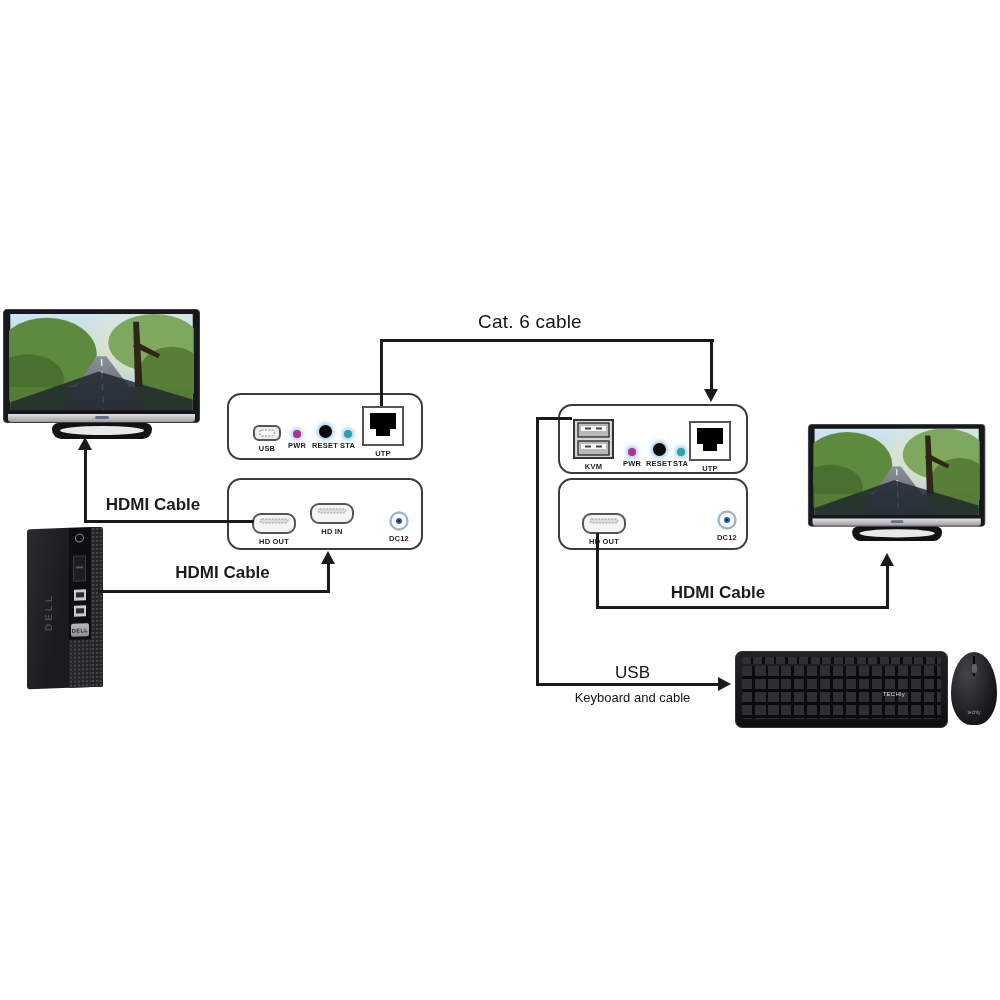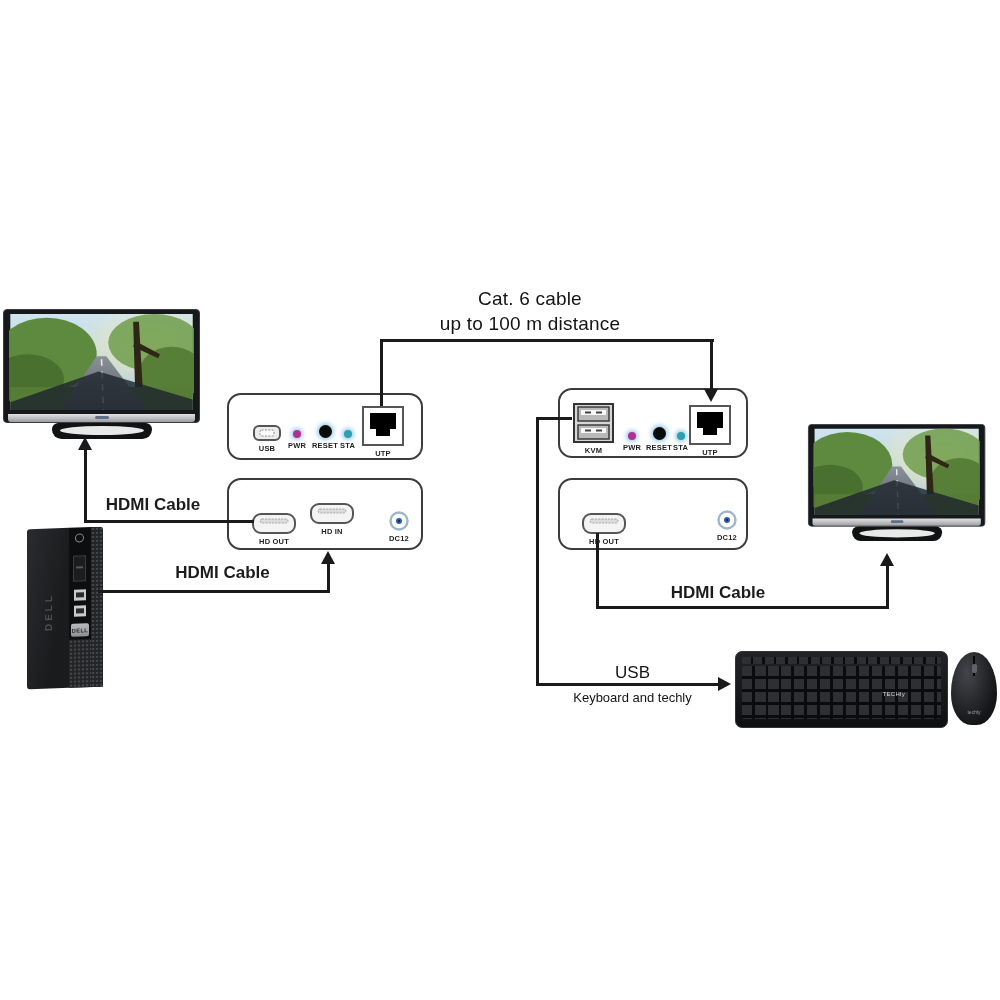--- a/index.html
+++ b/index.html
@@ -9,21 +9,21 @@
 
   
   .line { position:absolute; background:#1a1a1a; z-index:6; }
   .arrow { position:absolute; width:0; height:0; z-index:6; }
   .arrow.up    { border-left:7px solid transparent; border-right:7px solid transparent; border-bottom:13px solid #1a1a1a; }
   .arrow.down  { border-left:7px solid transparent; border-right:7px solid transparent; border-top:13px solid #1a1a1a; }
   .arrow.right { border-top:7px solid transparent; border-bottom:7px solid transparent; border-left:13px solid #1a1a1a; }
 
   
   .lbl { position:absolute; text-align:center; z-index:7; }
-  .cat6 { font-size:19px; line-height:25px; color:#141414; letter-spacing:0.2px; }
+  .cat6 { font-size:19px; line-height:25px; color:#141414; letter-spacing:0.2px;margin-top:23px; }
   .hdmi { font-size:17px; font-weight:bold; color:#1c1c1c; }
   .usb-big { font-size:17px; color:#141414; }
   .usb-sub { font-size:13px; color:#141414; }
 
   
   .panel { position:absolute; background:#fff; border:2px solid #3c3c3c; border-radius:14px; z-index:3; }
   .pgroup { position:absolute; display:flex; flex-direction:column; align-items:center; }
   .plabel { font-size:7.5px; font-weight:bold; color:#222; margin-top:3px; white-space:nowrap; letter-spacing:0.2px; }
   .led { border-radius:50%; box-shadow:0 0 4px 2px rgba(140,195,230,0.85); }
   .led.small { width:8px; height:8px; }
@@ -89,21 +89,20 @@
       <stop offset="0" stop-color="#8a9199"></stop>
         <stop offset="1" stop-color="#565c63"></stop>
     </linearGradient>
   </defs>
 </svg>
 
 <div class="canvas">
 
   <div class="lbl cat6" style="left:390px; top:286px; width:280px;">
     <div>Cat. 6 cable</div>
-    <div>up to 100 m distance</div>
   </div>
 
   <div class="line" style="left:380px; top:339px; width:334px; height:3px;"></div>
   <div class="line" style="left:380px; top:339px; width:3px; height:67px;"></div>
   <div class="line" style="left:710px; top:339px; width:3px; height:51px;"></div>
   <div class="arrow down" style="left:704px; top:389px;"></div>
 
   <div class="line" style="left:84px; top:520px; width:170px; height:3px;"></div>
   <div class="line" style="left:84px; top:449px; width:3px; height:74px;"></div>
   <div class="arrow up" style="left:78px; top:437px;"></div>
@@ -112,21 +111,21 @@
   <div class="line" style="left:98px; top:590px; width:232px; height:3px;"></div>
   <div class="line" style="left:327px; top:563px; width:3px; height:30px;"></div>
   <div class="arrow up" style="left:321px; top:551px;"></div>
   <div class="lbl hdmi" style="left:150px; top:563px; width:145px;">HDMI Cable</div>
 
   <div class="line" style="left:536px; top:417px; width:36px; height:3px;"></div>
   <div class="line" style="left:536px; top:417px; width:3px; height:269px;"></div>
   <div class="line" style="left:536px; top:683px; width:183px; height:3px;"></div>
   <div class="arrow right" style="left:718px; top:677px;"></div>
   <div class="lbl usb-big" style="left:560px; top:663px; width:145px;">USB</div>
-  <div class="lbl usb-sub" style="left:545px; top:690px; width:175px;">Keyboard and techly</div>
+  <div class="lbl usb-sub" style="left:545px; top:690px; width:175px;">Keyboard and cable</div>
 
   <div class="line" style="left:596px; top:533px; width:3px; height:76px;"></div>
   <div class="line" style="left:596px; top:606px; width:293px; height:3px;"></div>
   <div class="line" style="left:886px; top:565px; width:3px; height:44px;"></div>
   <div class="arrow up" style="left:880px; top:553px;"></div>
   <div class="lbl hdmi" style="left:648px; top:583px; width:140px;">HDMI Cable</div>
 
   <div class="panel" style="left:227px; top:393px; width:196px; height:67px;">
     <div class="pgroup" style="left:24px; top:30px;">
       <svg class="port-svg" width="28" height="16" viewBox="0 0 28 16">
@@ -174,21 +173,21 @@
     <div class="pgroup" style="left:160px; top:31px;">
       <svg class="port-svg" width="20" height="20" viewBox="0 0 20 20">
         <circle cx="10" cy="10" r="8.5" fill="#fff" stroke="#9fb6c9" stroke-width="2.4"></circle>
         <circle cx="10" cy="10" r="3" fill="#2b5fa8"></circle>
         <circle cx="10" cy="10" r="1.1" fill="#0b1f44"></circle>
       </svg>
       <div class="plabel">DC12</div>
     </div>
   </div>
 
-  <div class="panel" style="left:558px; top:388px; width:190px; height:70px;">
+  <div class="panel" style="left:558px; top:404px; width:190px; height:70px;">
     <div class="pgroup" style="left:13px; top:13px;">
       <svg class="port-svg" width="41" height="40" viewBox="0 0 41 40">
         <rect x="1" y="1" width="39" height="38" fill="#d6d6d6" stroke="#333" stroke-width="2"></rect>
         <rect x="5" y="4" width="31" height="14" fill="#b9b9b9" stroke="#333" stroke-width="1.4"></rect>
         <rect x="8" y="7" width="25" height="5" fill="#f7f7f7"></rect>
         <rect x="12" y="8.5" width="6" height="2" fill="#444"></rect>
           <rect x="23" y="8.5" width="6" height="2" fill="#444"></rect>
         <rect x="5" y="22" width="31" height="14" fill="#b9b9b9" stroke="#333" stroke-width="1.4"></rect>
         <rect x="8" y="25" width="25" height="5" fill="#f7f7f7"></rect>
         <rect x="12" y="26.5" width="6" height="2" fill="#444"></rect>

